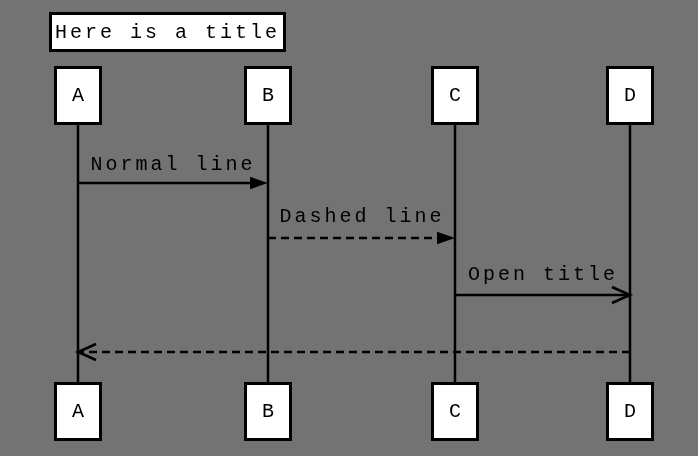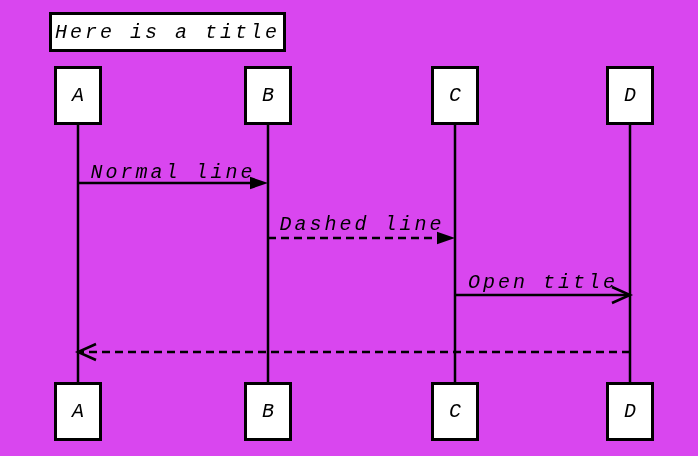--- a/index.html
+++ b/index.html
@@ -1,24 +1,23 @@
 <!DOCTYPE html>
 <html><head>
 <meta charset="utf-8">
 <style>
   html, body { margin: 0; padding: 0; background: #ffffff; }
   .canvas {
     position: relative;
     width: 698px;
     height: 456px;
-    background: #d946ef;
+    background: #737373;
     font-family: "Liberation Mono", monospace;
     color: #000000;
     overflow: hidden;
-    font-style: italic;
   }
   .layer {
     position: absolute;
     left: 0; top: 0;
   }
   .title-box {
     position: absolute;
     left: 49px; top: 12px;
     width: 237px; height: 40px;
     border: 3px solid #000;
@@ -48,21 +47,20 @@
   .pos-b { left: 244px; }
   .pos-c { left: 431px; }
   .pos-d { left: 606px; }
   .msg-label {
     position: absolute;
     transform: translateX(-50%);
     font-size: 20px;
     line-height: 20px;
     letter-spacing: 3px;
     white-space: nowrap;
-    margin-top: 8px;
   }
   .lbl-1 { left: 173px; top: 155px; }
   .lbl-2 { left: 362px; top: 207px; }
   .lbl-3 { left: 543px; top: 265px; }
   .lbl-4 { left: 354px; top: 323px; }
   svg line, svg polyline {
     stroke: #000000;
     stroke-width: 2.5;
   }
   svg polyline { fill: none; }

